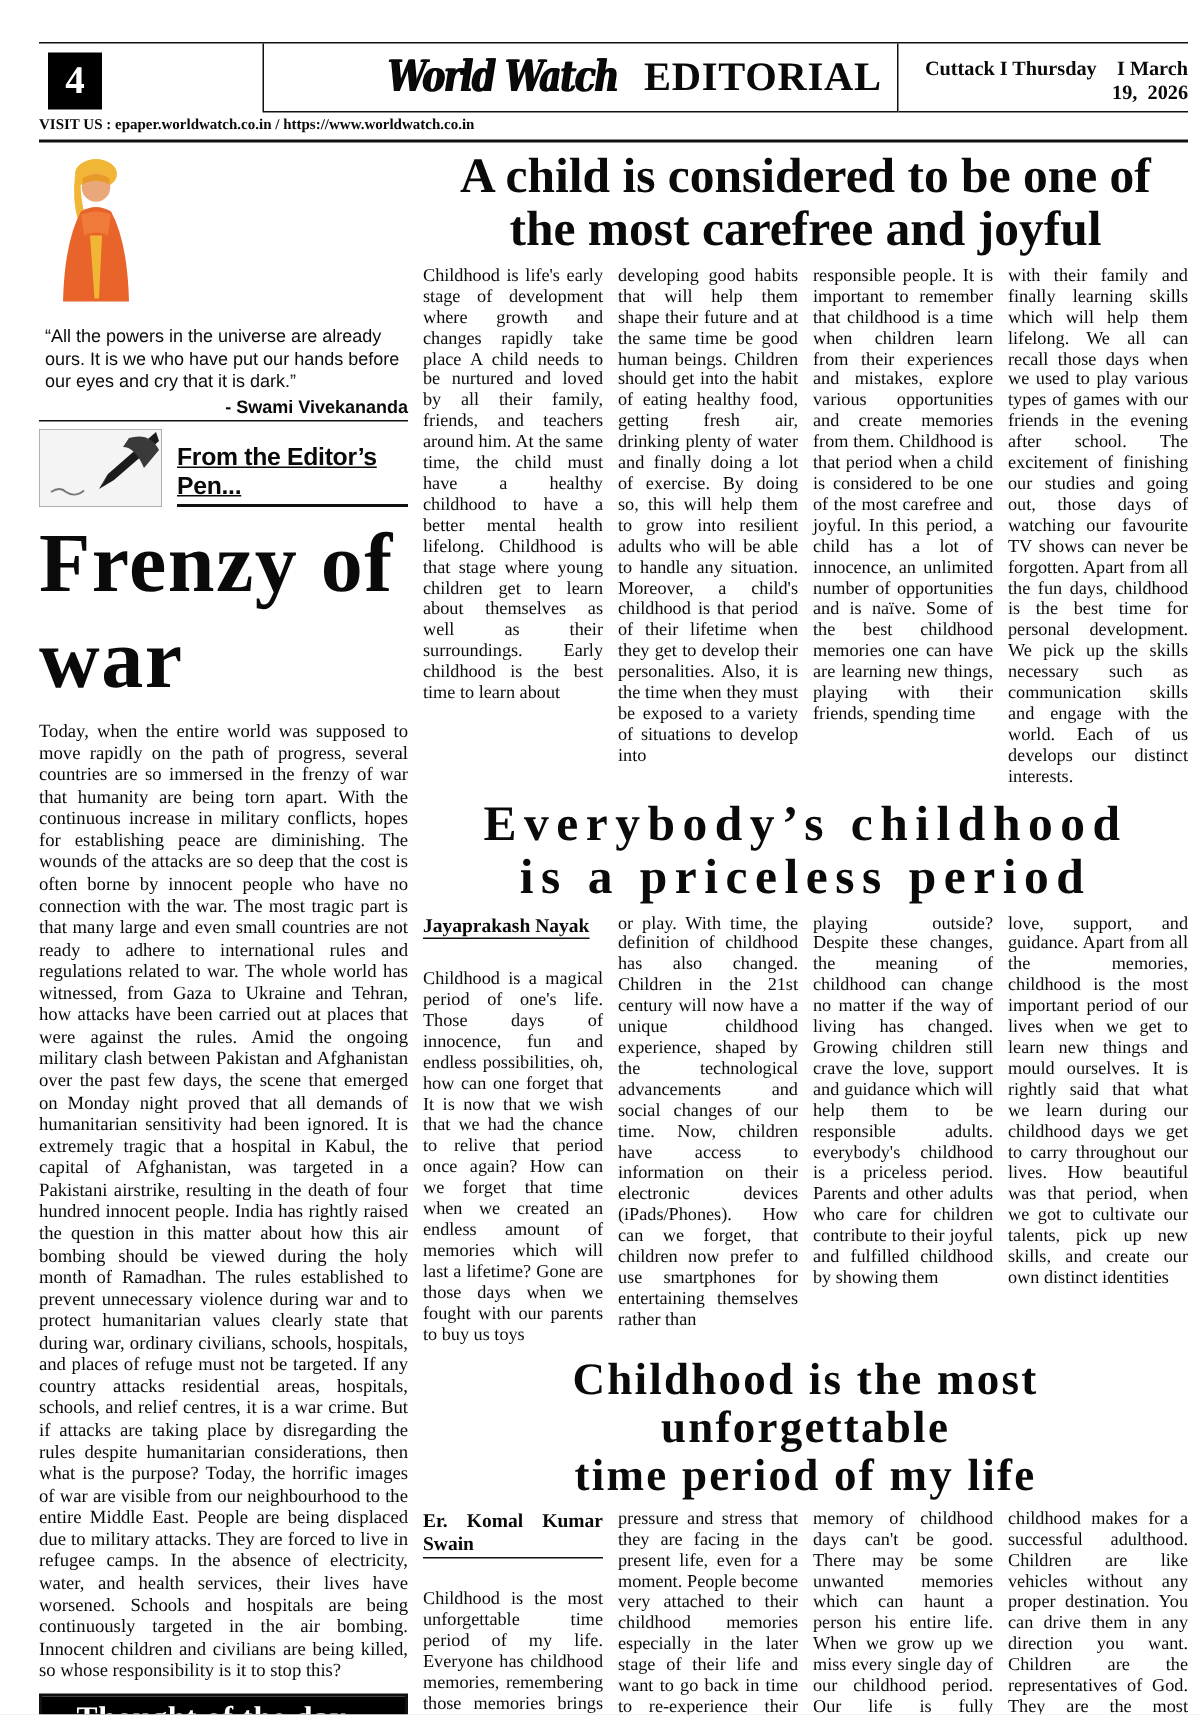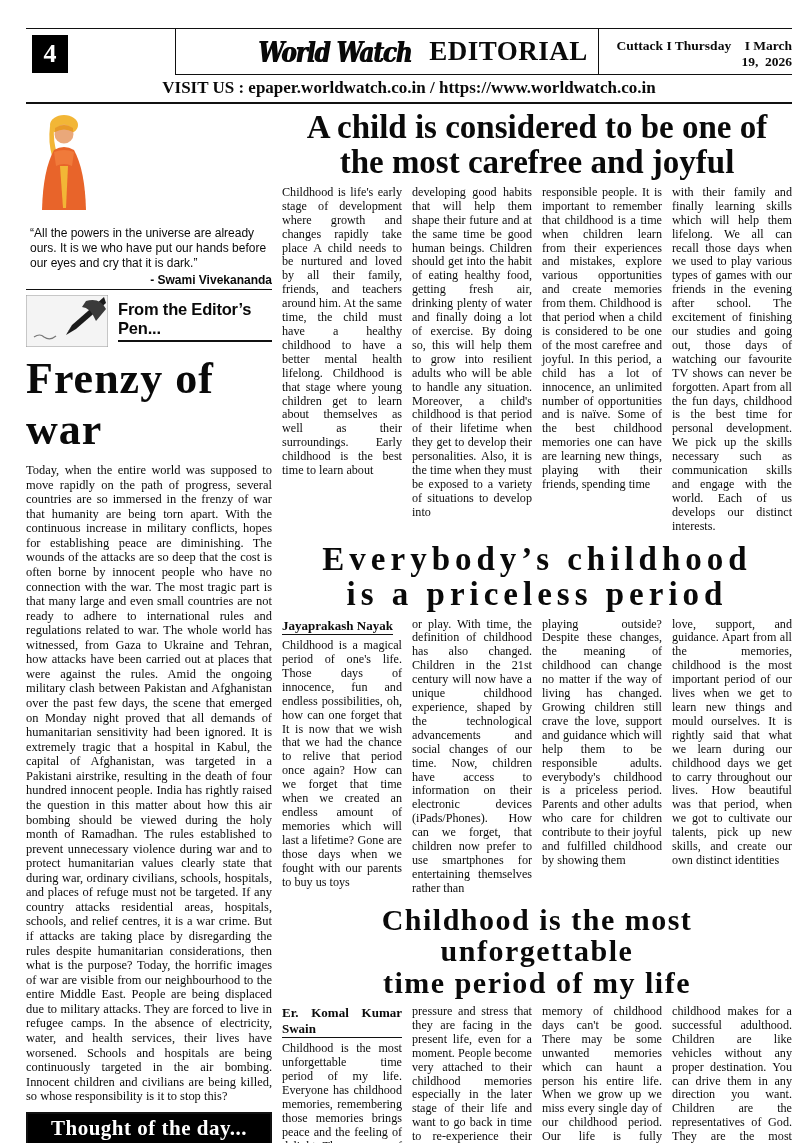--- a/index.html
+++ b/index.html
@@ -25,57 +25,57 @@
     text-shadow:1px 0 #000;
   }
   .section {
     font-weight:bold; font-size:27px; letter-spacing:.5px; padding:0 10px 0 12px;
     border-right:1.5px solid #111; margin-left:6px; align-self:stretch; display:flex; align-items:center;
   }
   .h-right {
     flex:1; display:flex; align-items:flex-end; padding:0 0 4px 10px;
     font-weight:bold; font-size:13.5px; border-bottom:1px solid #111; white-space:pre-wrap;text-align:right;
   }
-  .visit { text-align:center; font-weight:bold; font-size:17px; padding:3px 0 4px 0;
+  .visit { text-align:left; font-weight:bold; font-size:10px; padding:3px 0 4px 0;
     border-bottom:2.5px solid #111; }
   
   .main { display:flex; gap:10px; }
   .left { width:246px; flex:none; }
   .right { flex:1; min-width:0; }
   
   .quote-box { display:flex; gap:12px; padding:8px 0 2px 4px; border-bottom:1.5px solid #111;flex-direction:column; }
   .viv-img { width:66px; height:100px; flex:none; }
   .quote-text { font-family:"Liberation Sans", sans-serif; font-size:12px; line-height:1.25; padding-top:2px; }
   .quote-author { font-family:"Liberation Sans", sans-serif; font-weight:bold; font-size:12px; text-align:right; margin-top:2px; }
-  .pen-row { display:flex; align-items:center; gap:10px; padding:5px 0 4px 0; }
+  .pen-row { display:flex; align-items:flex-end; gap:10px; padding:5px 0 4px 0;text-decoration:underline; }
   .pen-img { width:82px; height:52px; flex:none; }
   .pen-label {
     font-family:"Liberation Sans", sans-serif; font-weight:bold; font-size:16.5px;
     border-bottom:2px solid #111; padding-bottom:2px; letter-spacing:-0.2px;
   }
-  .ed-title { font-size:44px; font-weight:bold; letter-spacing:1px; margin:2px 0 8px 0; }
+  .ed-title { font-size:56px; font-weight:bold; letter-spacing:1px; margin:2px 0 8px 0; }
   .ed-body { font-size:12.45px; line-height:1.17; text-align:justify; }
   .thought { border:2px solid #111; margin-top:8px; }
   .thought-title {
     background:#000; color:#fff; font-weight:bold; font-size:21px; text-align:center;
     padding:2px 0 4px 0; letter-spacing:.5px;
   }
   .thought-body { padding:3px 5px 4px 5px; font-size:12.9px; line-height:1.15; }
   .tq-text { text-align:justify; }
   .tq-author { }
   
   .art-title { font-weight:bold; text-align:center; line-height:1.06; }
   .t1 { font-size:33px; margin:6px 0 6px 0; }
   .t2 { font-size:33px; letter-spacing:5px; margin:8px 0 6px 0; }
   .t3 { font-size:30px; letter-spacing:1.5px; margin:8px 0 6px 0; }
   .cols { display:flex; gap:10px; }
   .col { flex:1; min-width:0; font-size:12.15px; line-height:1.145; text-align:justify; }
   .byline { font-weight:bold; font-size:13px; line-height:1.2; padding-bottom:3px; }
   .byline.ruled { border-bottom:1.2px solid #111; margin-bottom:4px; }
-  .byline.underlined { border-bottom:1.2px solid #111; display:inline-block; margin-bottom:4px; padding-bottom:1px; }
+  .byline.underlined { border-bottom:1.2px solid #111; display:inline-block; margin-bottom:20px; padding-bottom:1px; }
 </style>
 </head>
 <body>
 
 <div class="page">
 
   <div class="header">
     <div class="h-top">
       <div class="pagenum-box">4</div>
       <div class="h-spacer"></div>

